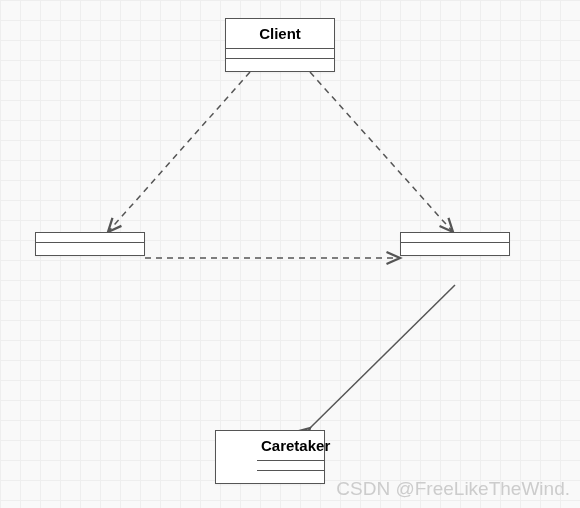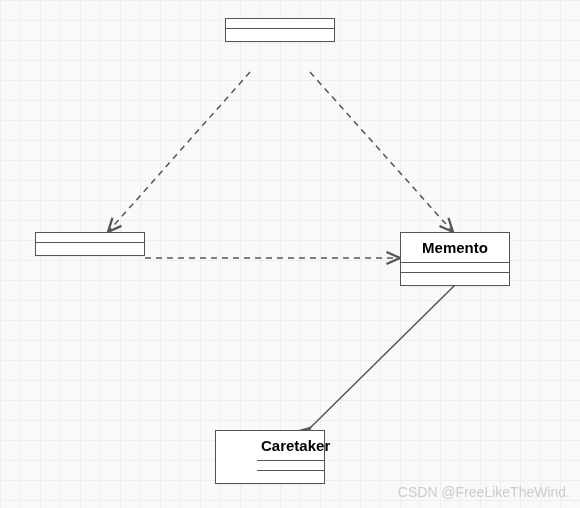--- a/index.html
+++ b/index.html
@@ -41,21 +41,21 @@
     position: absolute;
     top: 0; left: 0;
     width: 580px;
     height: 508px;
     pointer-events: none;
   }
   .watermark {
     position: absolute;
     right: 10px;
     bottom: 8px;
-    font-size: 14px;
+    font-size: 19px;
     color: #cccccc;
     font-family: Arial, sans-serif;
     user-select: none;
     text-align: right;
   }
 </style>
 </head>
 <body>
 
 <svg class="connectors">
@@ -71,31 +71,31 @@
   <line x1="250" y1="72" x2="108" y2="232" stroke="#555" stroke-width="1.5" stroke-dasharray="6,5" marker-end="url(#arrow-open)"></line>
 
   <line x1="310" y1="72" x2="453" y2="232" stroke="#555" stroke-width="1.5" stroke-dasharray="6,5" marker-end="url(#arrow-open)"></line>
 
   <line x1="145" y1="258" x2="400" y2="258" stroke="#555" stroke-width="1.5" stroke-dasharray="6,5" marker-end="url(#arrow-open)"></line>
 
   <line x1="455" y1="285" x2="310" y2="428" stroke="#555" stroke-width="1.5" marker-end="url(#diamond-open)"></line>
 </svg>
 
 <div class="uml-class" style="left:225px; top:18px;">
+  <div class="title">Client</div>
   <div class="section"></div>
   <div class="section"></div>
 </div>
 
 <div class="uml-class" style="left:35px; top:232px;">
   <div class="section"></div>
   <div class="section"></div>
 </div>
 
 <div class="uml-class" style="left:400px; top:232px;">
-  <div class="title">Memento</div>
   <div class="section"></div>
   <div class="section"></div>
 </div>
 
 <div class="uml-class" style="left:215px; top:430px;padding-left:41px;">
   <div class="title">Caretaker</div>
   <div class="section"></div>
   <div class="section"></div>
 </div>
 

